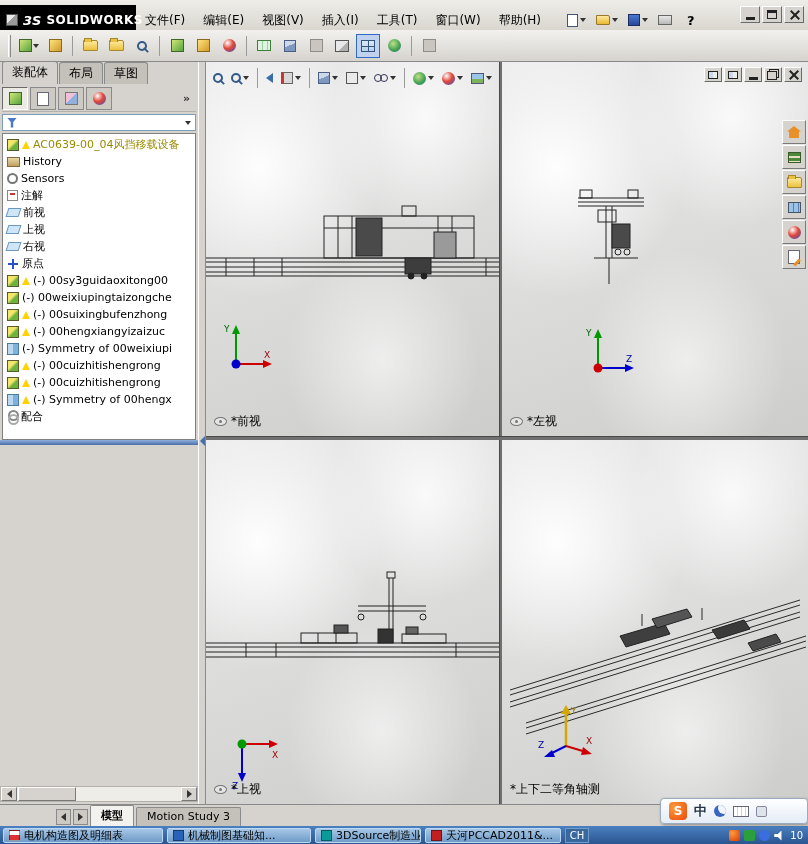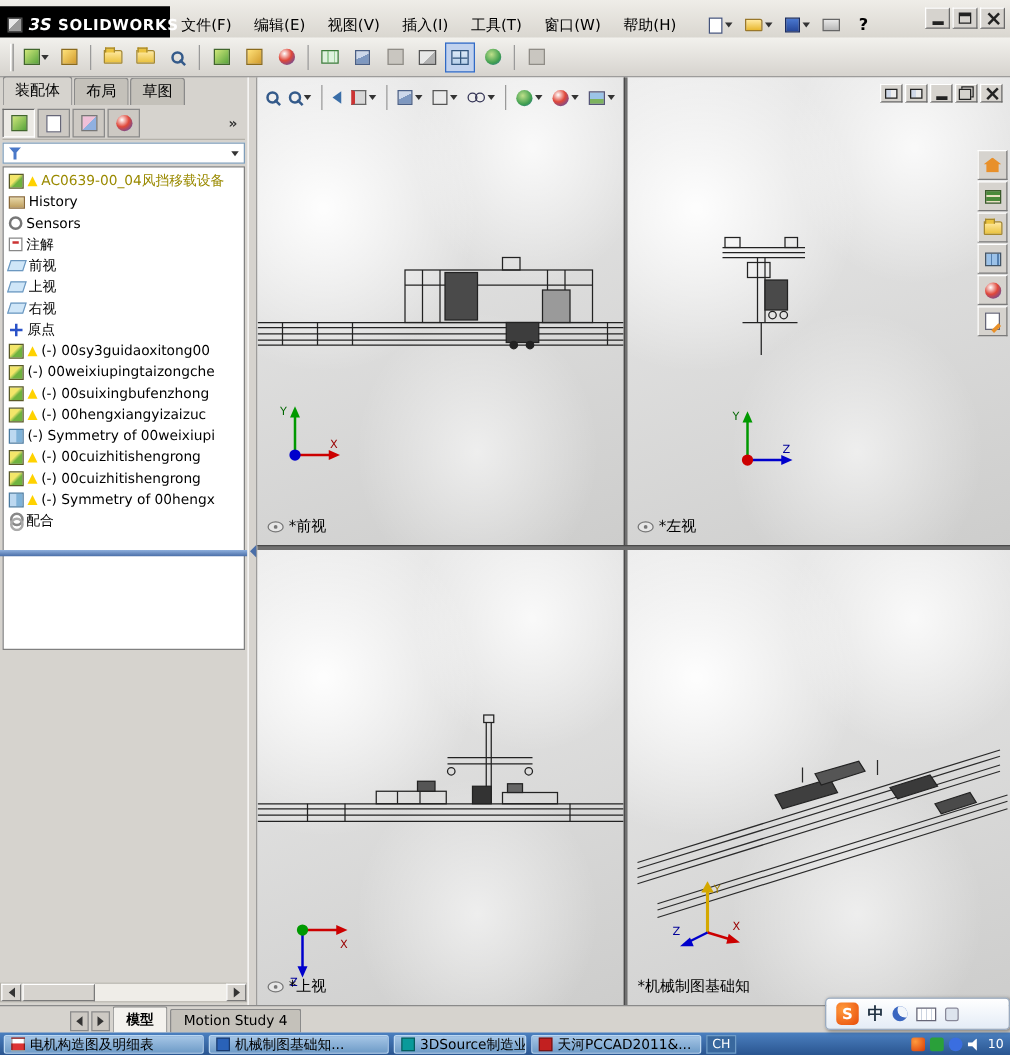--- a/index.html
+++ b/index.html
@@ -63,21 +63,21 @@
   .ptab.active{background:#d6d3ce;padding-bottom:3px}
   #minibar{position:absolute;left:2px;top:24px;width:194px;height:26px;display:flex;align-items:center;gap:2px;border-bottom:1px solid #b4b1aa}
   .mtab{width:26px;height:23px;border:1px solid #8a8a8a;background:#cdc9c3;display:flex;align-items:center;justify-content:center}
   .mtab.active{background:#eceae5;border-color:#6a6a6a #fff #fff #6a6a6a}
   .i-page{width:12px;height:14px;background:#fff;border:1px solid #667;box-shadow:inset 0 3px 0 #fff,inset 0 -2px 0 #fff}
   .s-cfg{width:13px;height:13px;background:linear-gradient(135deg,#f0c0d8 50%,#90b0e0 50%);border:1px solid #777}
   .more{margin-left:auto;padding:0 6px;font-weight:bold;color:#333}
   #filterrow{position:absolute;left:2px;top:52px;width:194px;height:17px;background:#fff;border:1px solid #7f9db9;display:flex;align-items:center;padding:0 4px;gap:4px}
   .funnel{width:10px;height:10px;background:#4a78c8;clip-path:polygon(0 0,100% 0,62% 45%,62% 100%,38% 100%,38% 45%)}
   #filterrow .dd{margin-left:auto}
-  #tree{position:absolute;left:2px;top:71px;width:194px;height:387px;background:#fff;border:1px solid #808080;overflow:hidden;padding:2px 0 12px 2px;position:absolute}
+  #tree{position:absolute;left:2px;top:71px;width:194px;height:307px;background:#fff;border:1px solid #808080;overflow:hidden;padding:2px 0 12px 2px;position:absolute}
   .trow{height:17px;display:flex;align-items:center;gap:3px;white-space:nowrap;overflow:hidden;padding-left:2px}
   .trow .lbl{font-size:11px}
   .root-lbl{color:#9a8a00}
   .ti{flex:none;display:inline-block}
   .ic-asm{width:12px;height:12px;background:linear-gradient(135deg,#f3e66a 40%,#6fb33f 60%);border:1px solid #5a5a28}
   .ic-warn{width:0;height:0;border-left:4px solid transparent;border-right:4px solid transparent;border-bottom:8px solid #ffd200}
   .ic-hist{width:13px;height:10px;background:linear-gradient(#e8d8a8,#bf9f5f);border:1px solid #8a6a3a}
   .ic-sens{width:11px;height:11px;border-radius:50%;border:2px solid #777;background:#fff}
   .ic-ann{width:11px;height:11px;background:#fff;border:1px solid #888;position:relative}
   .ic-ann::after{content:"";position:absolute;left:2px;top:2px;right:2px;height:2px;background:#c33}
@@ -539,21 +539,21 @@
         <polygon points="30,3 25,12 35,12" fill="#d4a800"></polygon>
         <line x1="30" y1="44" x2="50" y2="50" stroke="#cc0000" stroke-width="2"></line>
         <polygon points="56,52 47,45 45,53" fill="#cc0000"></polygon>
         <line x1="30" y1="44" x2="14" y2="52" stroke="#0000cc" stroke-width="2"></line>
         <polygon points="8,55 16,48 19,55" fill="#0000cc"></polygon>
         <text x="35" y="12" font-size="9" fill="#a07e00">Y</text>
         <text x="50" y="42" font-size="9" fill="#990000">X</text>
         <text x="2" y="46" font-size="9" fill="#000099">Z</text>
       </svg>
       <div class="vplabel">
-        <span>*机械制图基础知</span>
+        <span>*上下二等角轴测</span>
       </div>
     </div>
 
     <div id="divV"></div>
     <div id="divH"></div>
 
     <div id="hud">
       <span class="hbtn">
           <span class="s-mag"></span>
         </span>
@@ -638,21 +638,21 @@
   </div>
 
   <div id="tabsrow">
     <span class="tab-arrow">
         <span class="tri-l"></span>
       </span>
     <span class="tab-arrow">
         <span class="tri-r"></span>
       </span>
     <span class="btab active">模型</span>
-    <span class="btab">Motion Study 4</span>
+    <span class="btab">Motion Study 3</span>
   </div>
 
   <div id="langbar">
     <span class="sogou">S</span>
     <span class="zhong">中</span>
     <span class="moon"></span>
     <span class="kbd"></span>
     <span class="toolbox"></span>
   </div>
 

